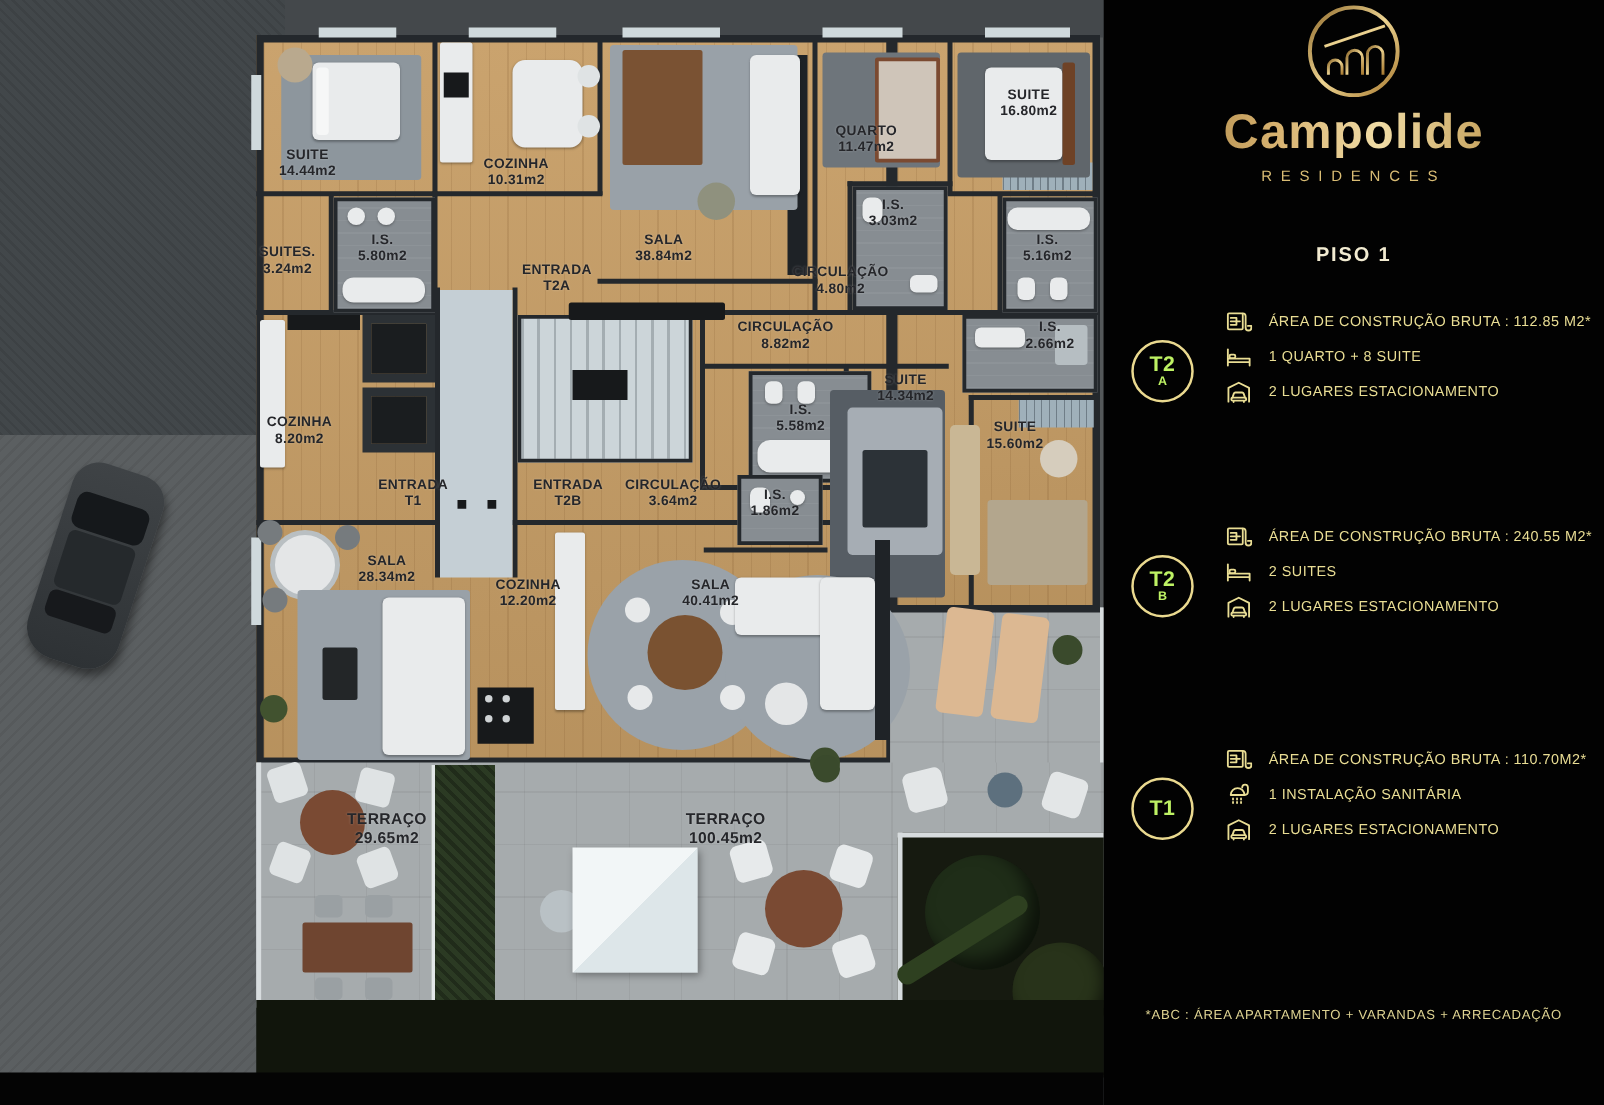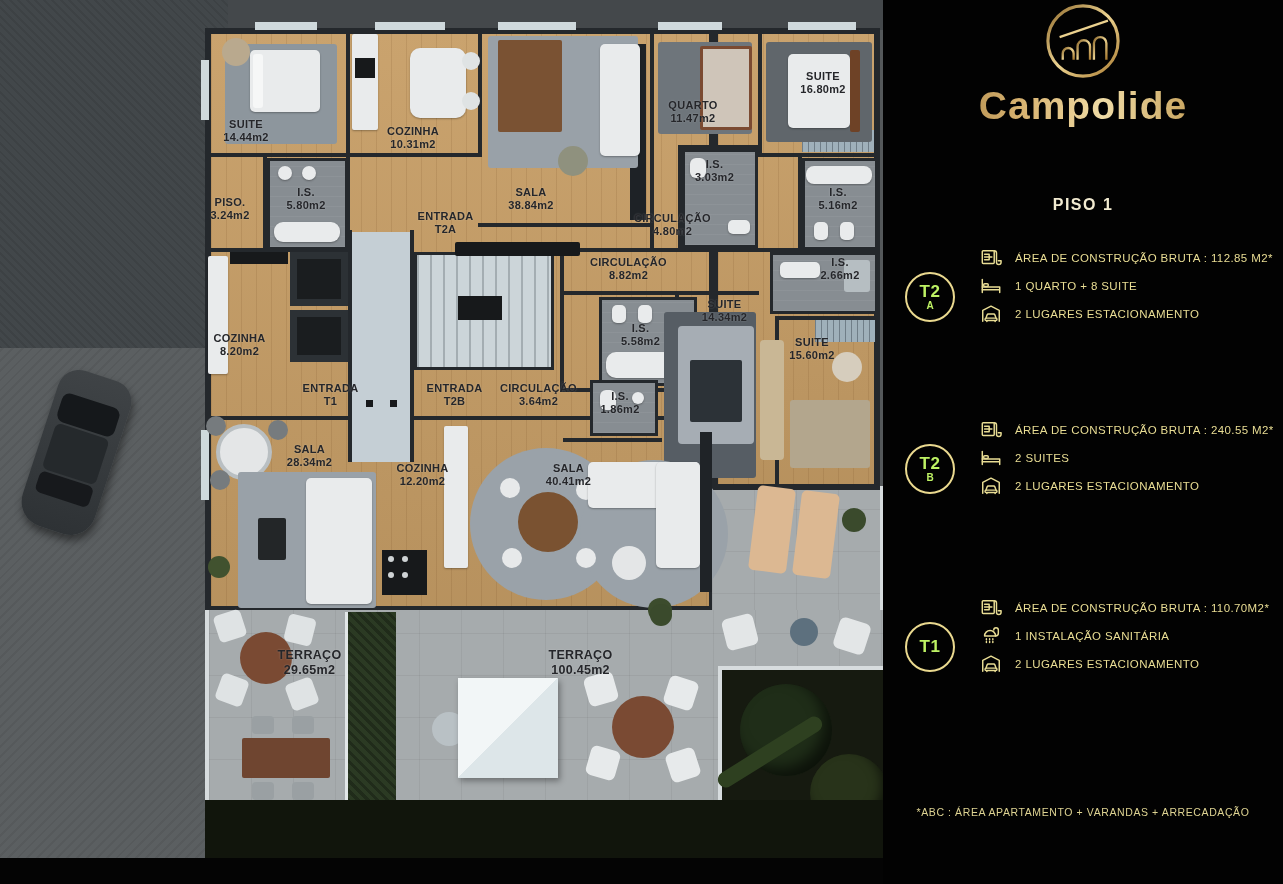--- a/index.html
+++ b/index.html
@@ -302,21 +302,21 @@
     <div class="abs tree" style="left:650px;top:604px;width:22px;height:22px;background:#3a4a2c;"></div>
 
     <div class="abs bottom-dark"></div>
     <div class="abs bottom-black"></div>
 
     <div class="rl" style="left:196px;top:118px;width:100px;"><span>SUITE</span><br><span class="a">14.44m2</span></div>
     <div class="rl" style="left:358px;top:125px;width:110px;"><span>COZINHA</span><br><span class="a">10.31m2</span></div>
     <div class="rl" style="left:476px;top:186px;width:110px;"><span>SALA</span><br><span class="a">38.84m2</span></div>
     <div class="rl" style="left:638px;top:70px;width:110px;margin-top:29px;"><span>QUARTO</span><br><span class="a">11.47m2</span></div>
     <div class="rl" style="left:768px;top:70px;width:110px;"><span>SUITE</span><br><span class="a">16.80m2</span></div>
-    <div class="rl" style="left:190px;top:196px;width:80px;"><span>PISO.</span><br><span class="a">3.24m2</span></div>
+    <div class="rl" style="left:190px;top:196px;width:80px;"><span>SUITES.</span><br><span class="a">3.24m2</span></div>
     <div class="rl" style="left:266px;top:186px;width:80px;"><span>I.S.</span><br><span class="a">5.80m2</span></div>
     <div class="rl" style="left:398px;top:210px;width:95px;"><span>ENTRADA</span><br><span class="a">T2A</span></div>
     <div class="rl" style="left:620px;top:212px;width:105px;"><span>CIRCULAÇÃO</span><br><span class="a">4.80m2</span></div>
     <div class="rl" style="left:672px;top:158px;width:85px;"><span>I.S.</span><br><span class="a">3.03m2</span></div>
     <div class="rl" style="left:798px;top:186px;width:80px;"><span>I.S.</span><br><span class="a">5.16m2</span></div>
     <div class="rl" style="left:576px;top:256px;width:105px;"><span>CIRCULAÇÃO</span><br><span class="a">8.82m2</span></div>
     <div class="rl" style="left:800px;top:256px;width:80px;"><span>I.S.</span><br><span class="a">2.66m2</span></div>
     <div class="rl" style="left:672px;top:298px;width:105px;"><span>SUITE</span><br><span class="a">14.34m2</span></div>
     <div class="rl" style="left:598px;top:322px;width:85px;"><span>I.S.</span><br><span class="a">5.58m2</span></div>
     <div class="rl" style="left:762px;top:336px;width:100px;"><span>SUITE</span><br><span class="a">15.60m2</span></div>
@@ -337,20 +337,21 @@
     <div class="logo-wrap">
       <svg width="78" height="78" viewBox="0 0 100 100">
         <circle cx="50" cy="50" r="45" fill="none" stroke="url(#goldgrad)" stroke-width="4"></circle>
         <line x1="20" y1="45" x2="82" y2="24" stroke="url(#goldgrad)" stroke-width="3"></line>
         <path d="M24 74 v-8 a7 7 0 0 1 14 0 v8" fill="none" stroke="url(#goldgrad)" stroke-width="3"></path>
         <path d="M43 74 v-17 a8 8 0 0 1 16 0 v17" fill="none" stroke="url(#goldgrad)" stroke-width="3"></path>
         <path d="M64 74 v-21 a8 8 0 0 1 16 0 v21" fill="none" stroke="url(#goldgrad)" stroke-width="3"></path>
       </svg>
     </div>
     <div class="brand">Campolide</div>
+    <div class="brand-sub">RESIDENCES</div>
     <h1 class="piso">PISO 1</h1>
 
     <section class="unit" style="top:236px;">
       <div class="badge">
         <span class="bm">T2</span>
         <span class="bs">A</span>
       </div>
       <ul class="specs">
         <li>
             <span class="sicon">

